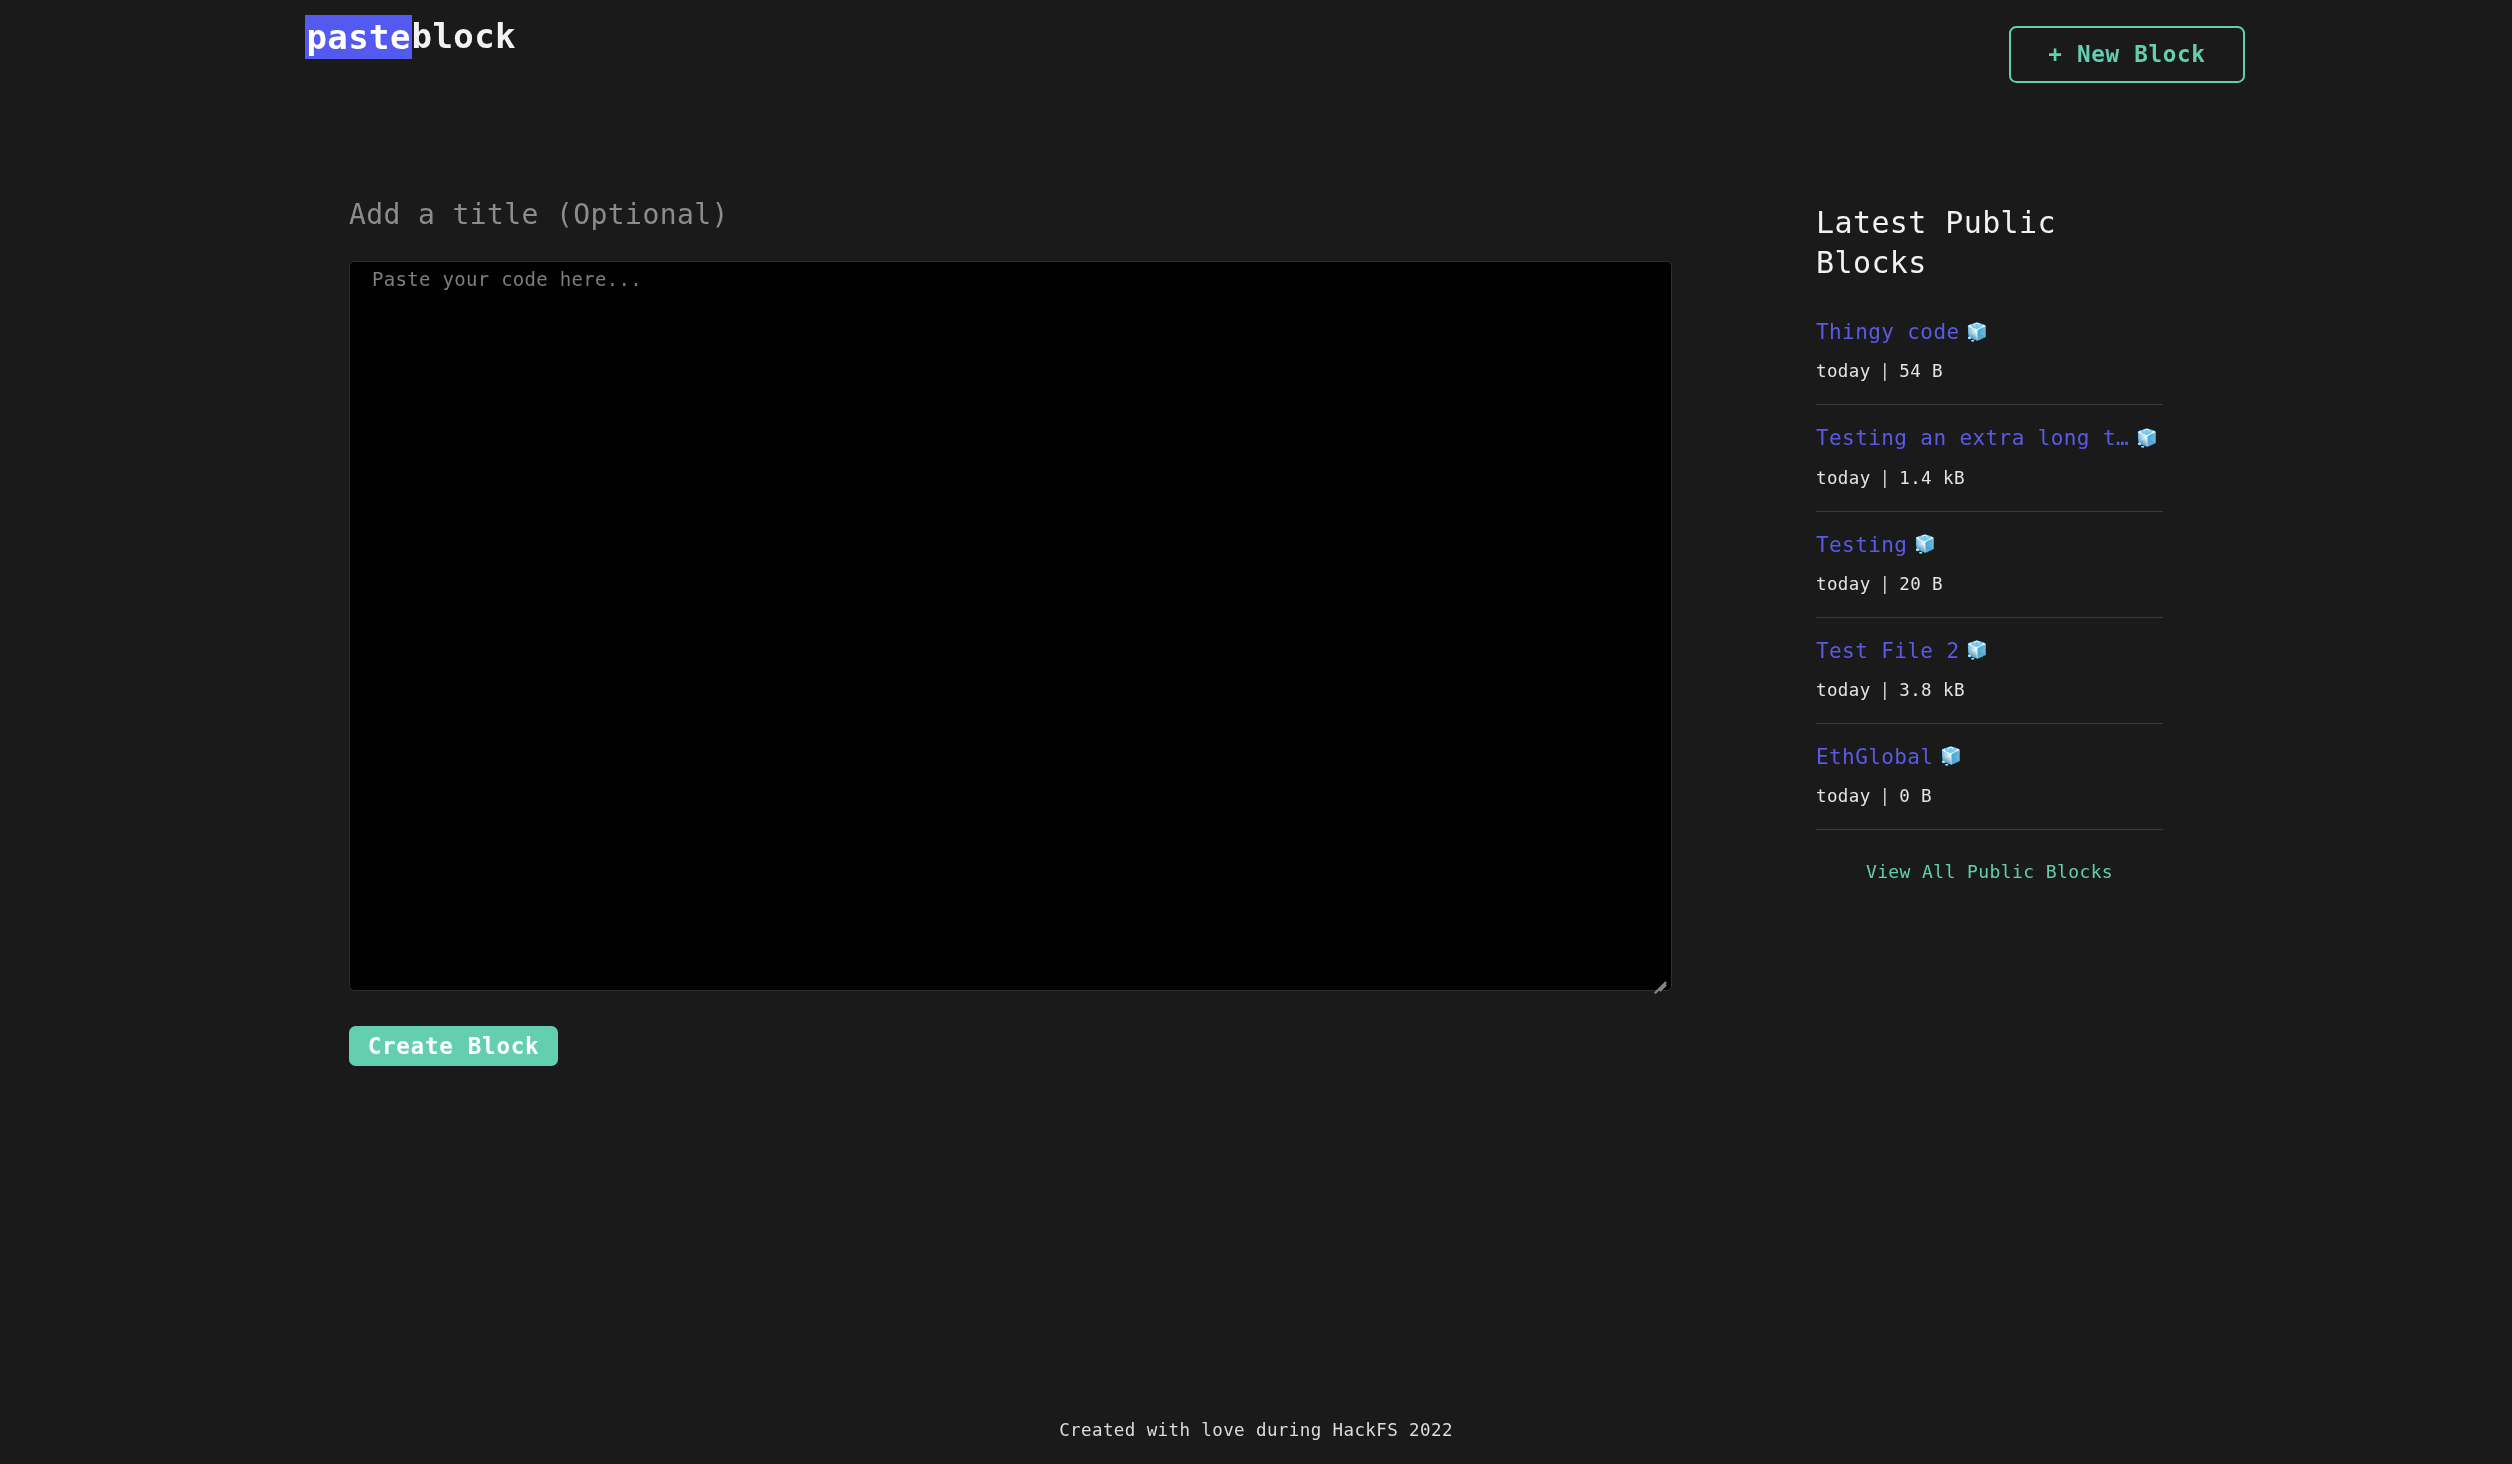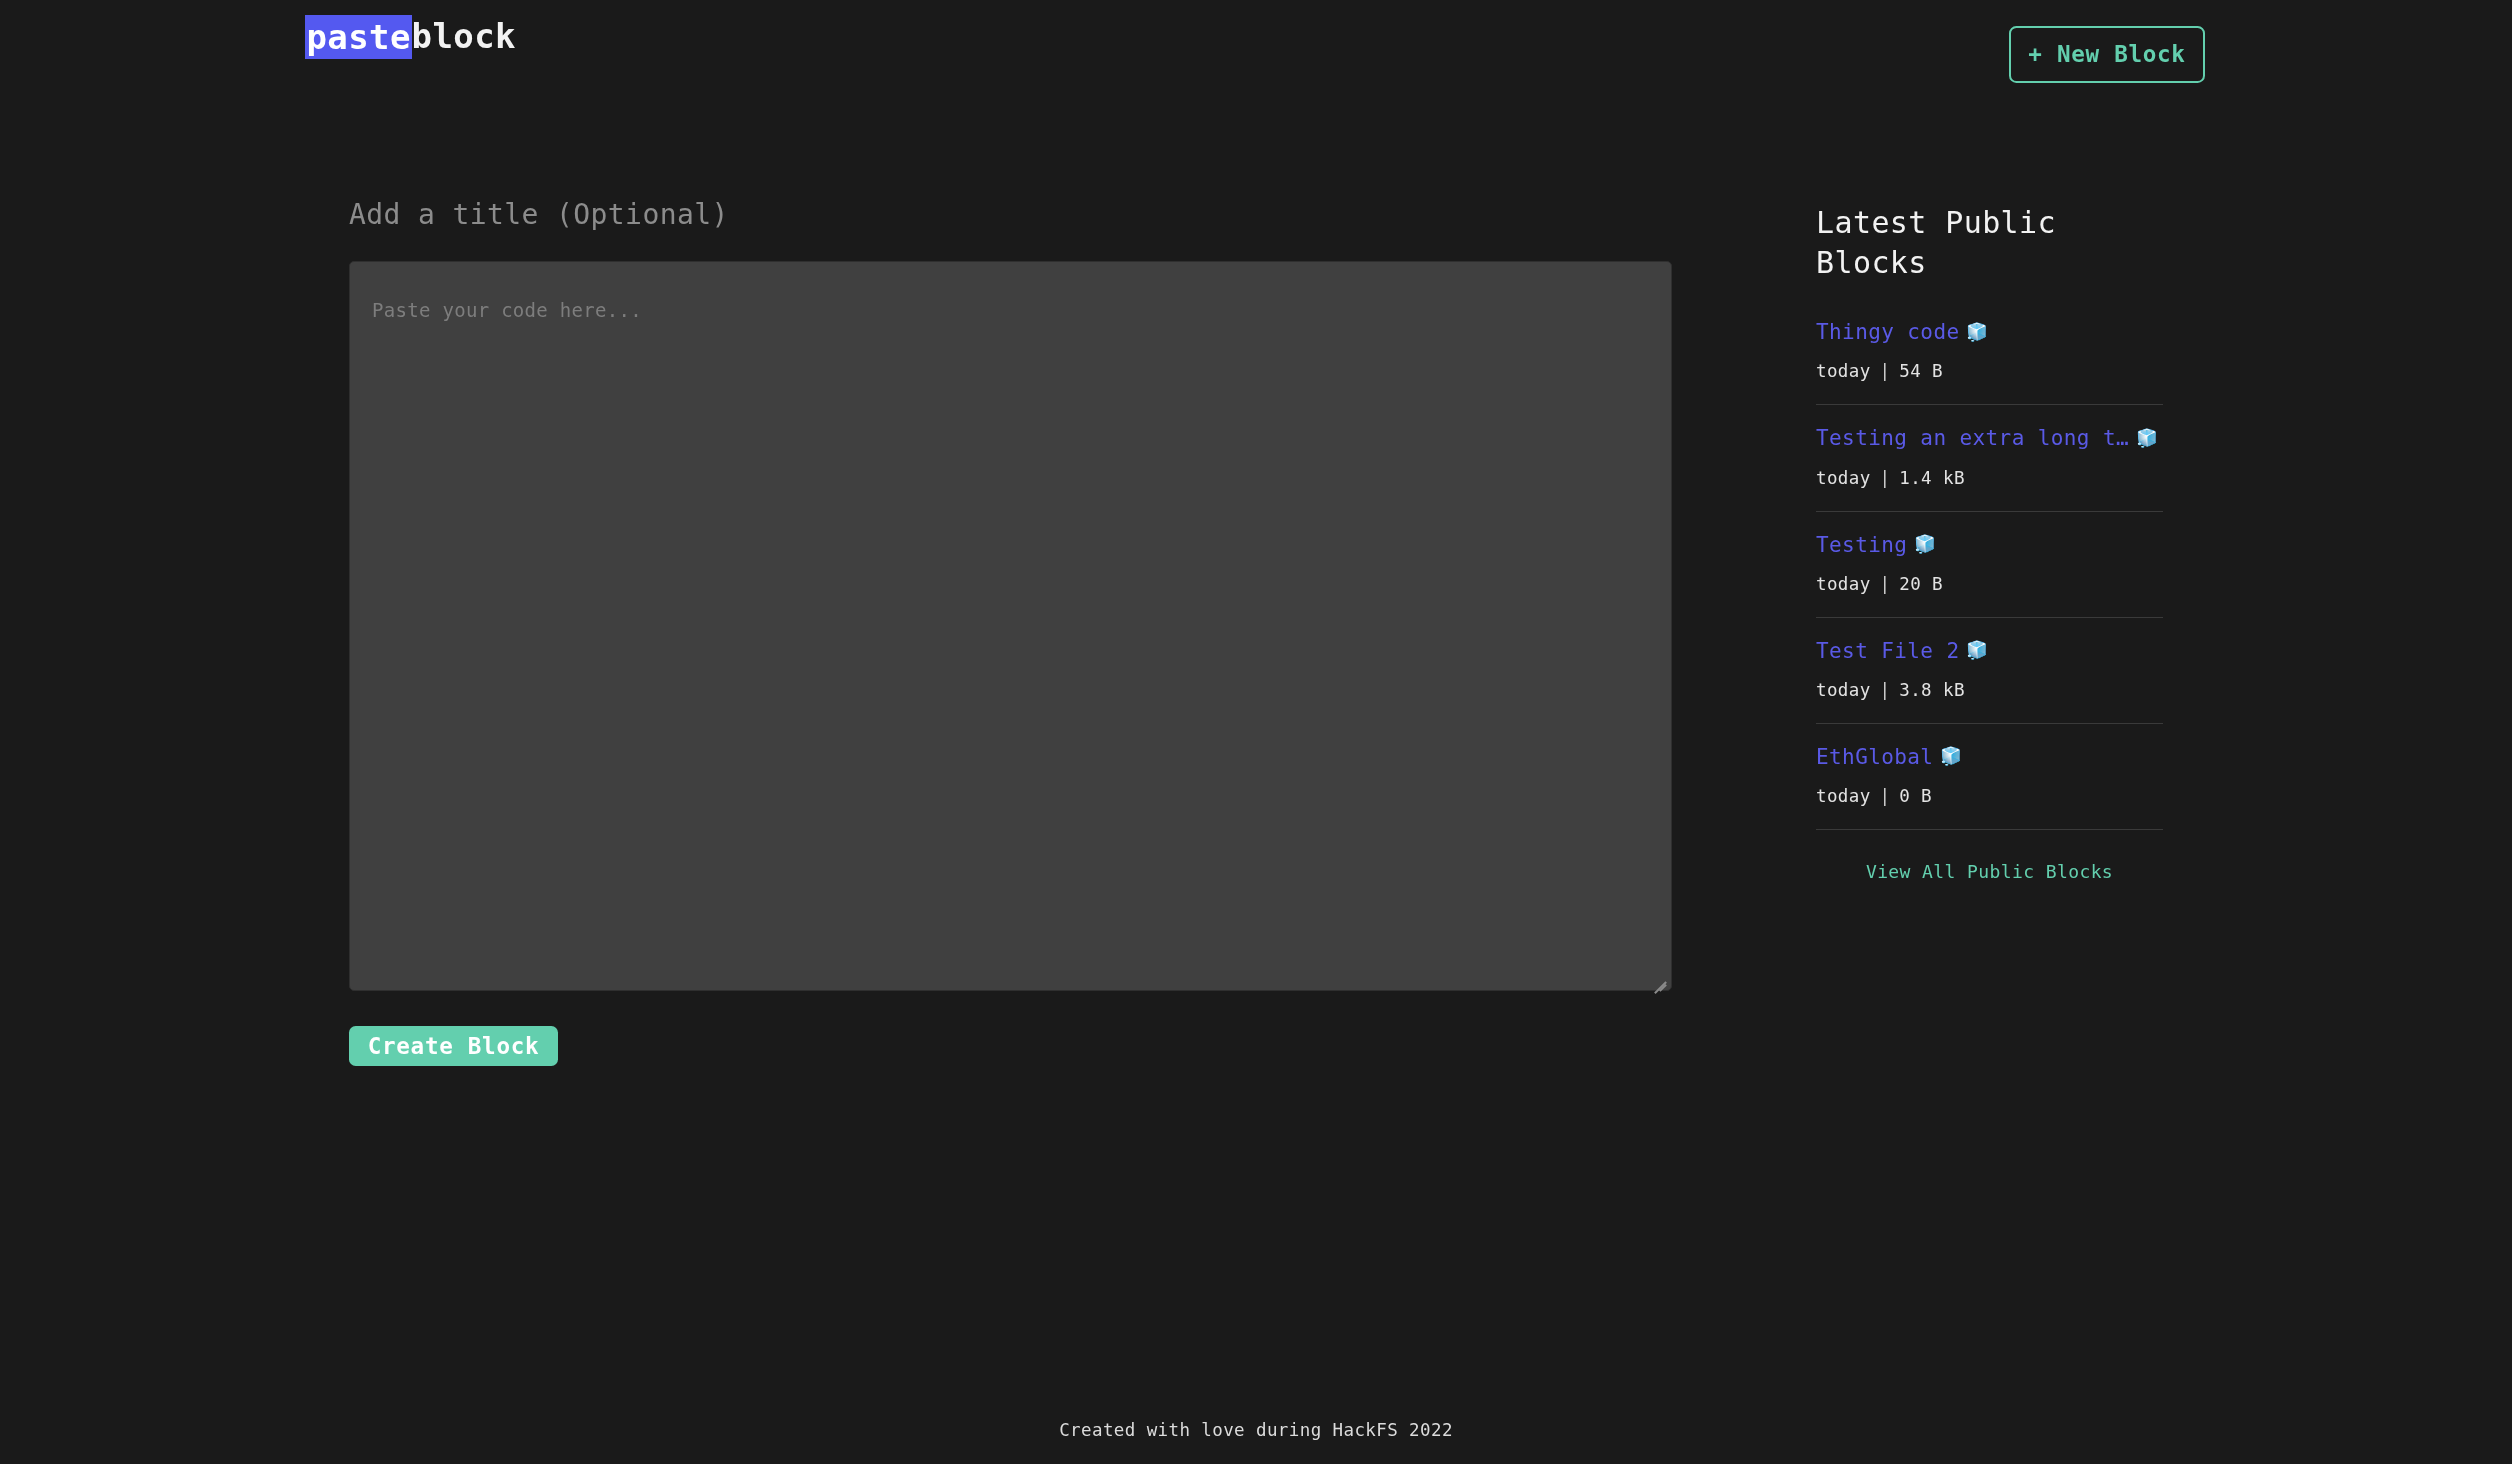--- a/index.html
+++ b/index.html
@@ -45,21 +45,21 @@
     padding: 1.5px 0.7px 2.9px 1.5px;
   }
   #brand .brand-rest {
     color: #f2f2f2;
   }
 
   #new-block-button {
     position: absolute;
     left: 2009px;
     top: 26px;
-    width: 196px;
+    width: 236px;
     height: 57px;
     border: 2.2px solid #63cfae;
     border-radius: 7.3px;
     background: transparent;
     color: #63cfae;
     font-family: "DejaVu Sans Mono", "Liberation Mono", monospace;
     font-size: 22.6px;
     font-weight: 700;
     letter-spacing: 0.7px;
     line-height: 53px;
@@ -98,30 +98,30 @@
     position: relative;
     margin-top: 26px;
     width: 1323px;
     height: 730px;
   }
 
   #code-textarea {
     display: block;
     width: 1323px;
     height: 730px;
-    background: #404040;
+    background: #000000;
     border: 0.7px solid #2f2f2f;
     border-radius: 5.1px;
     outline: none;
     resize: none;
     color: #e0e0e0;
     font-family: "DejaVu Sans Mono", "Liberation Mono", monospace;
     font-size: 19px;
     line-height: 1.5;
-    padding: 34px 22px;
+    padding: 3px 22px;
     letter-spacing: 0.3px;
   }
   #code-textarea::placeholder {
     color: #7d7d7d;
     opacity: 1;
   }
 
   #textarea-resize-handle {
     position: absolute;
     right: 4.4px;

